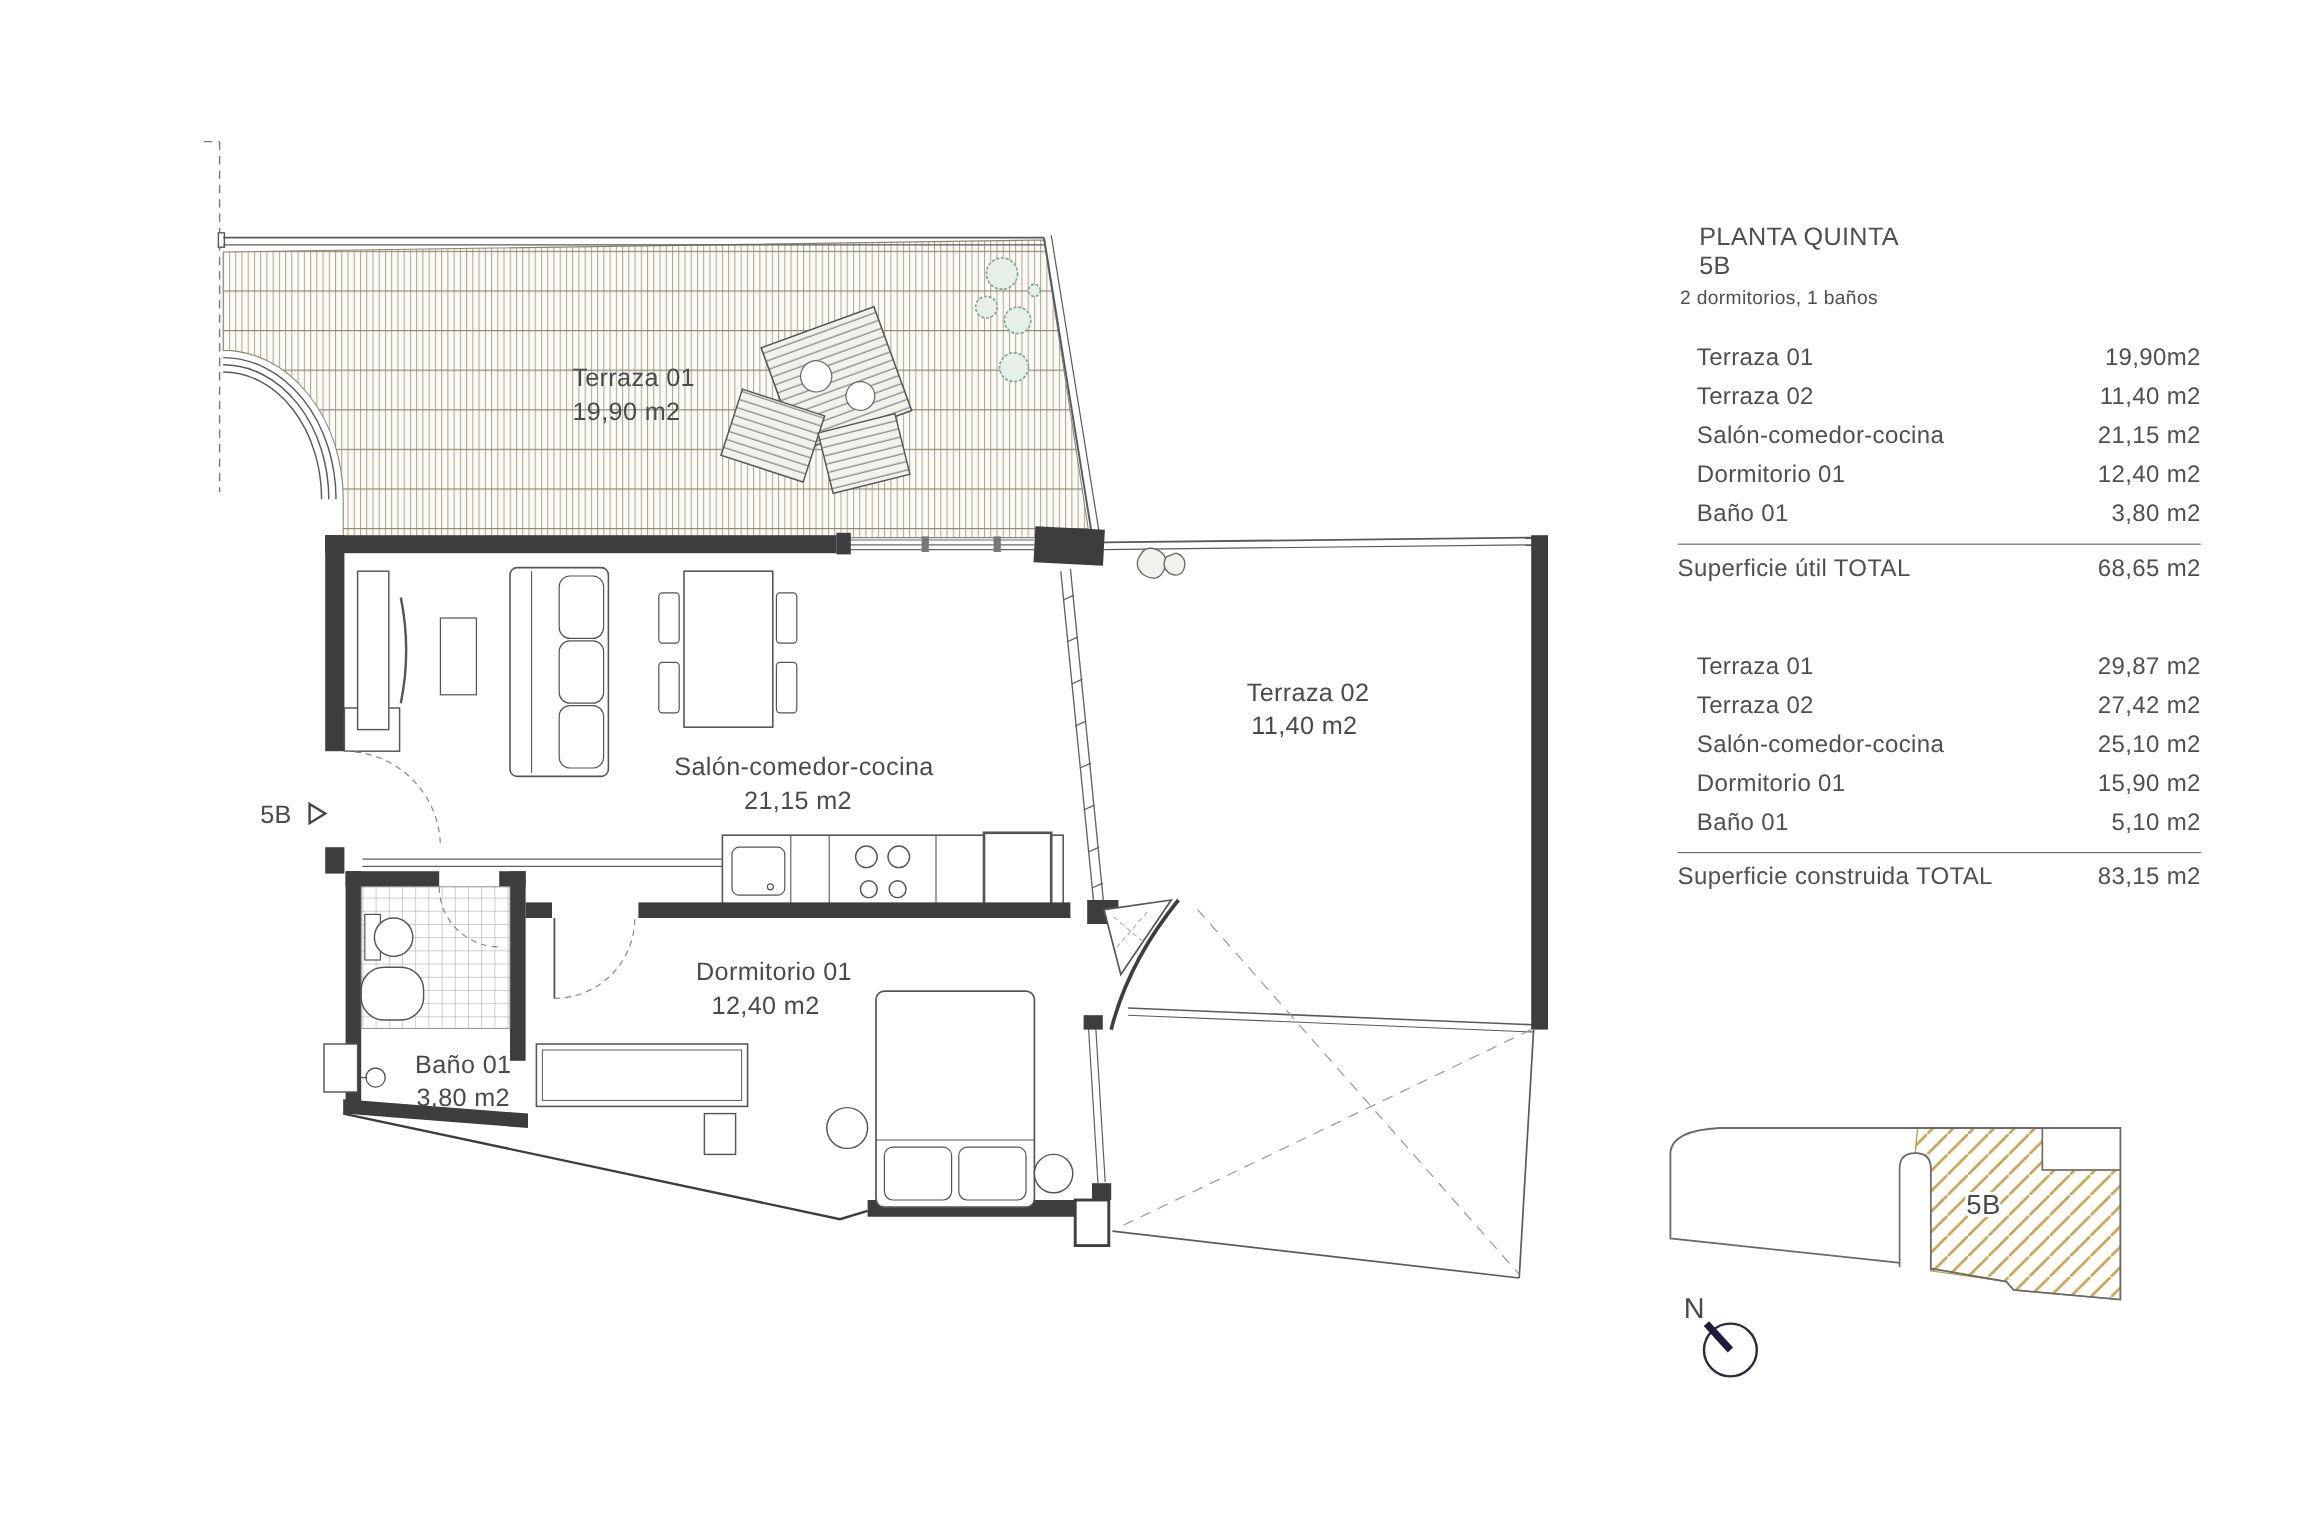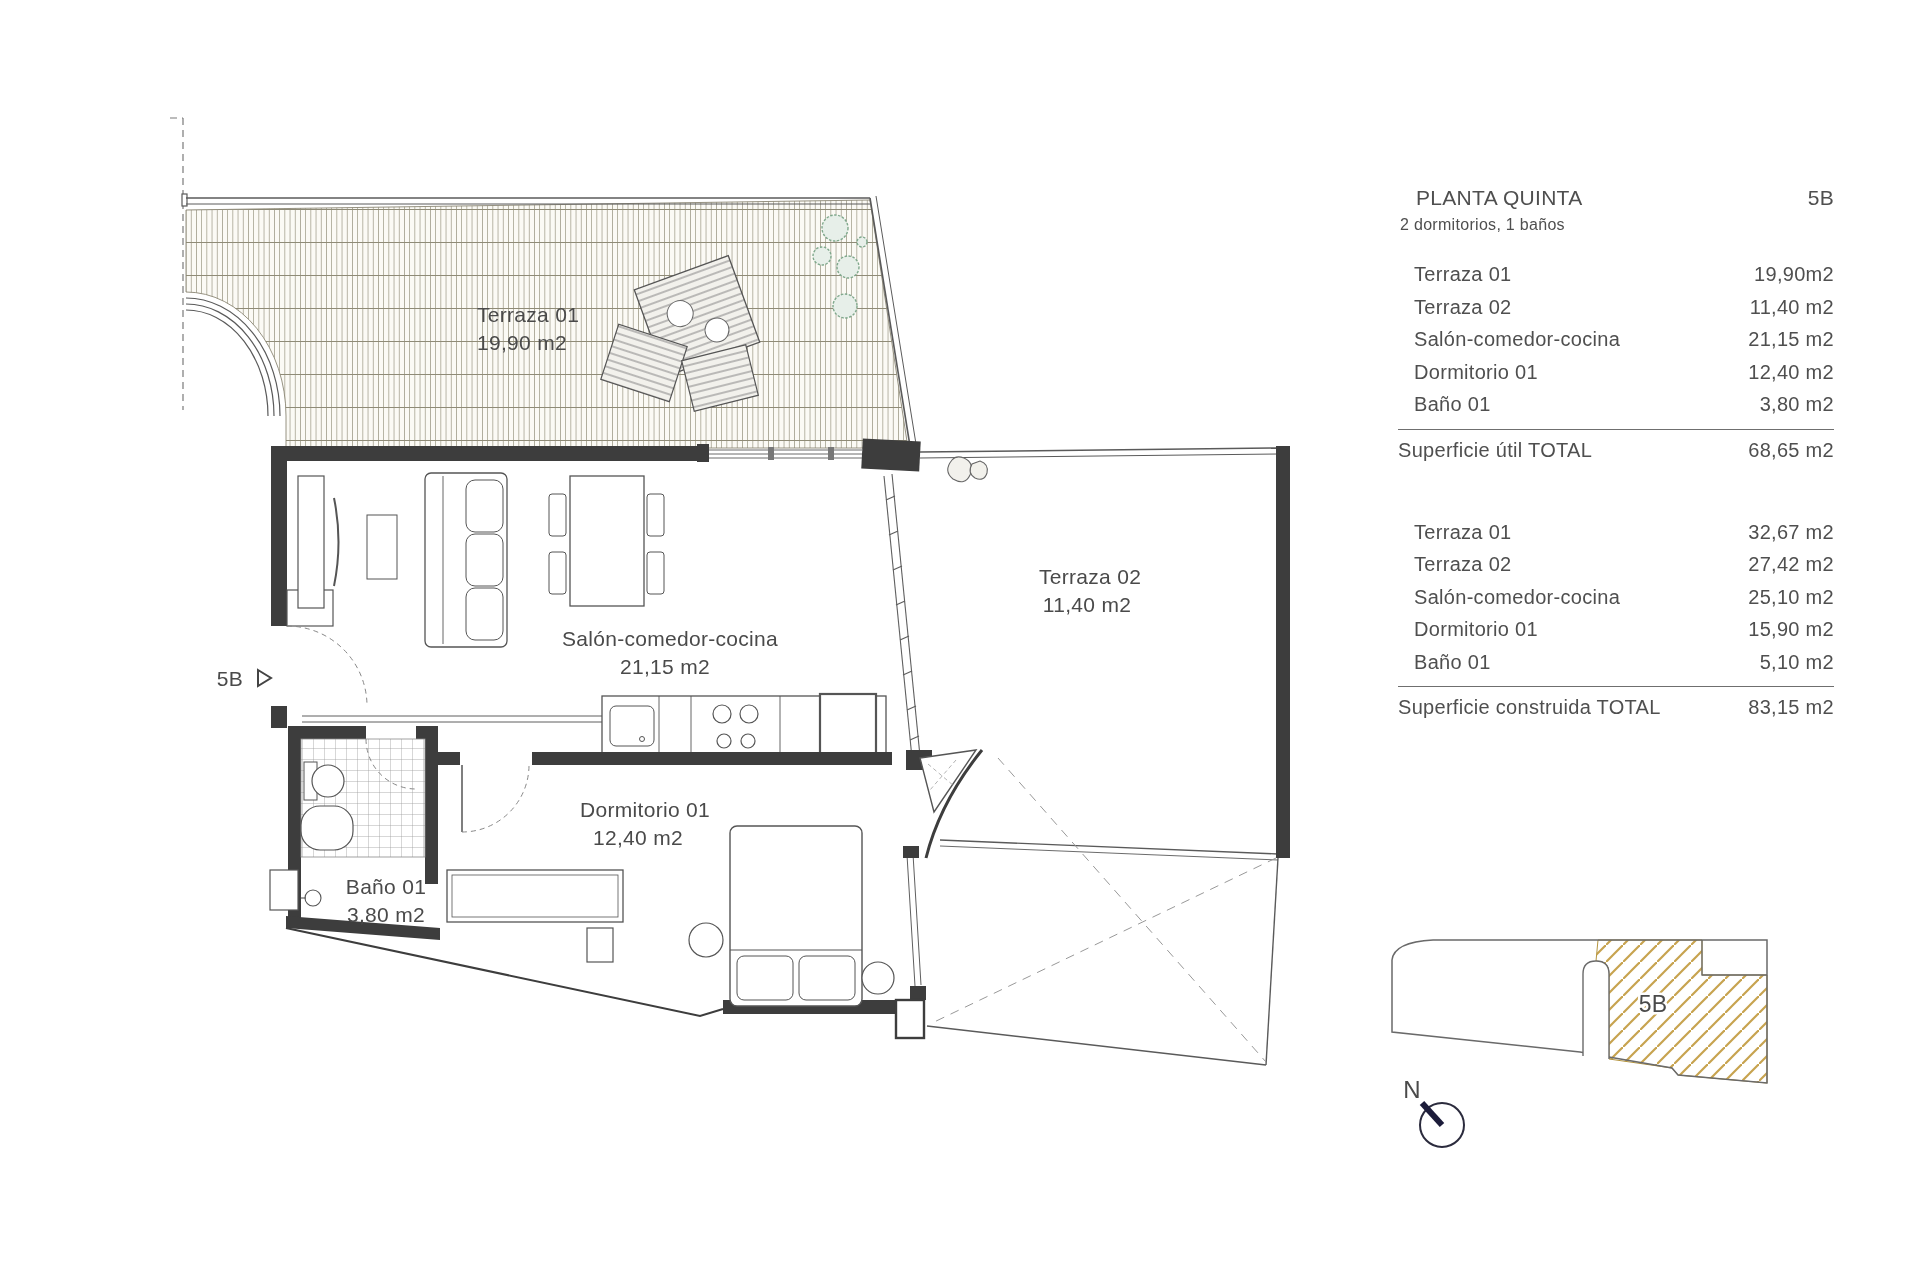--- a/index.html
+++ b/index.html
@@ -4,21 +4,21 @@
 <style>
   html,body{margin:0;padding:0;background:#ffffff;}
   .page{position:relative;width:1920px;height:1280px;background:#ffffff;overflow:hidden;
         font-family:"Liberation Sans", sans-serif;color:#4f4f4f;}
   .plan-svg{position:absolute;left:170px;top:110px;}
   .mini-svg{position:absolute;left:1385px;top:928px;}
   
   .panel{position:absolute;left:1398px;top:186px;width:436px;font-size:20px;
          color:#4f4f4f;letter-spacing:.3px;}
   .panel .title-row{display:flex;justify-content:space-between;align-items:baseline;
-         font-size:21px;padding-left:18px;}
+         font-size:21px;padding-left:18px;flex-direction:column;}
   .panel .subtitle{font-size:16px;margin-top:6px;padding-left:2px;}
   .sec{margin-top:24px;}
   .sec-heading{font-size:20px;padding-left:6px;padding-bottom:6px;white-space:pre-wrap;
          border-bottom:1px solid #6f6f6f;}
   .row{display:flex;justify-content:space-between;line-height:32.5px;}
   .row .lbl{padding-left:16px;}
   .total{display:flex;justify-content:space-between;border-top:1px solid #6f6f6f;
          margin-top:8px;line-height:40px;font-size:20px;}
   .gap{height:22px;}
   svg text{font-family:"Liberation Sans", sans-serif;fill:#4a4a4a;letter-spacing:.3px;}
@@ -280,21 +280,21 @@
         <span>Superficie útil TOTAL</span>
         <span>68,65 m2</span>
       </div>
     </div>
 
     <div class="gap"></div>
 
     <div class="sec">
       <div class="row">
         <span class="lbl">Terraza 01</span>
-        <span class="val">32,67 m2</span>
+        <span class="val">29,87 m2</span>
       </div>
       <div class="row">
         <span class="lbl">Terraza 02</span>
         <span class="val">27,42 m2</span>
       </div>
       <div class="row">
         <span class="lbl">Salón-comedor-cocina</span>
         <span class="val">25,10 m2</span>
       </div>
       <div class="row">

